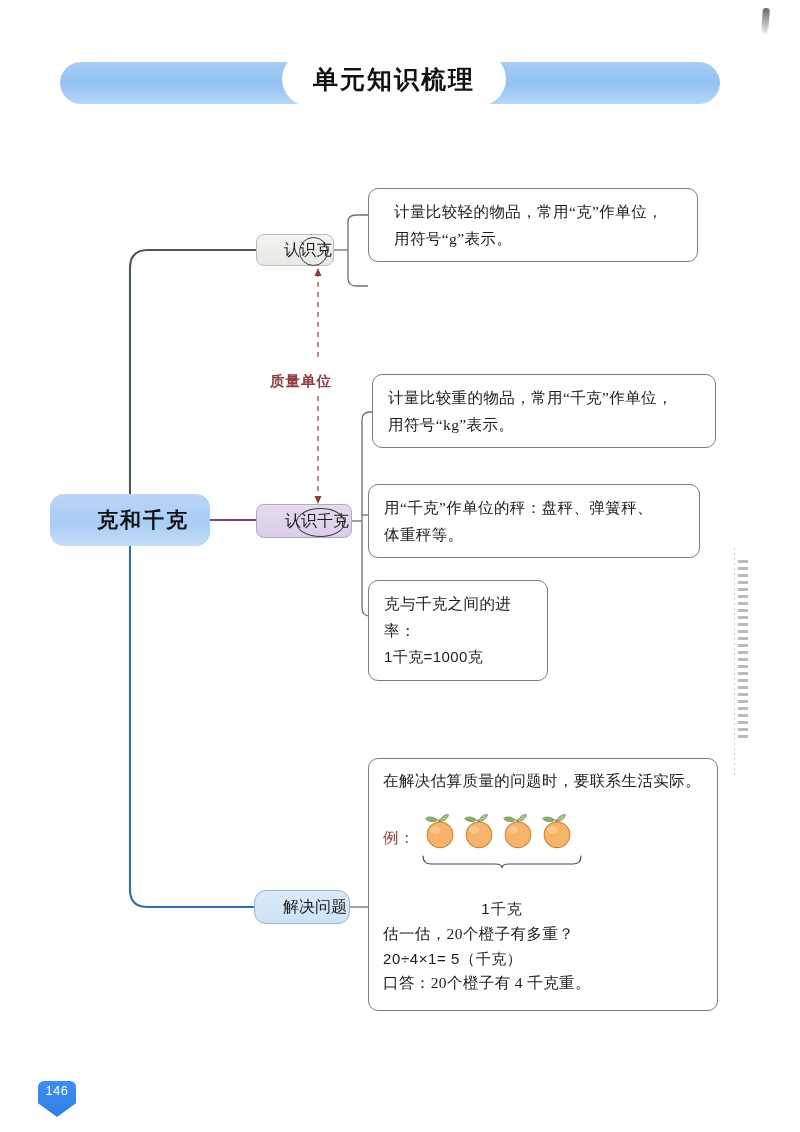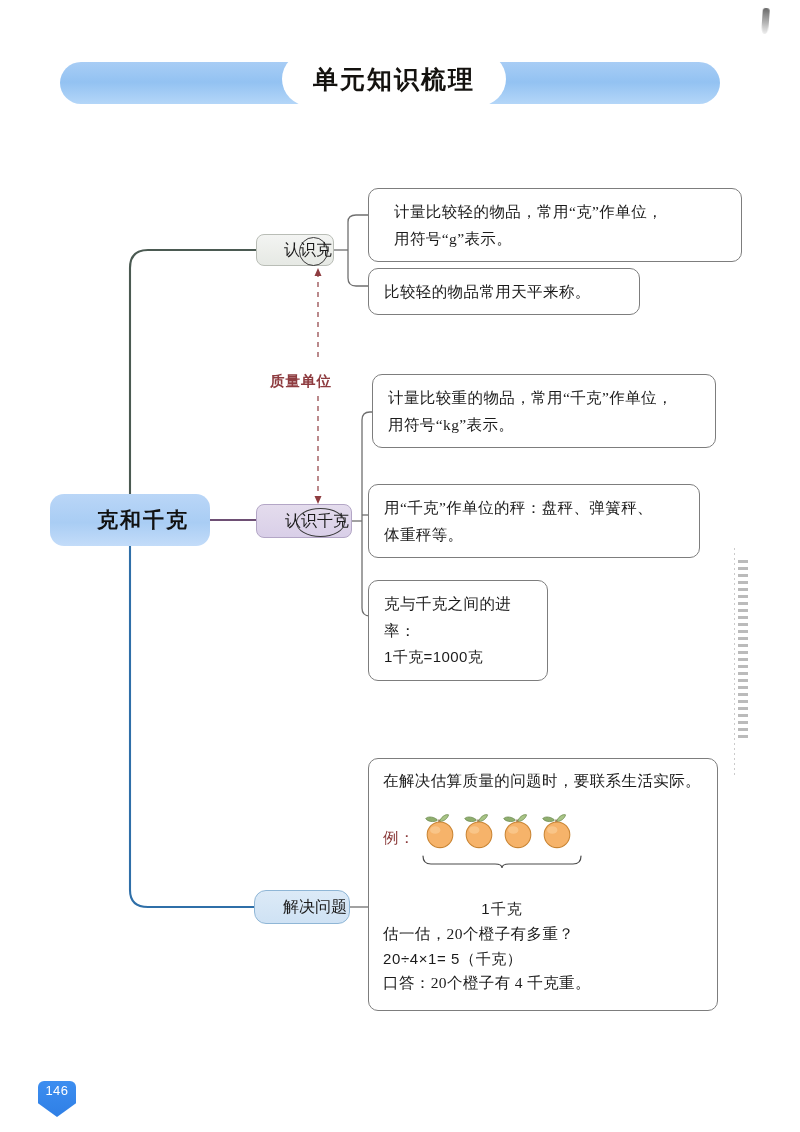--- a/index.html
+++ b/index.html
@@ -146,21 +146,21 @@
     background: #ffffff;
     padding: 9px 13px 9px 15px;
     font-family: "Liberation Serif", "DejaVu Serif", serif;
     font-size: 15.5px;
     color: #1b1b1b;
     line-height: 1.75;
     letter-spacing: 0.4px;
   }
   .cbox p { margin: 0; }
 
-  #box-g1 { left: 368px; top: 188px; width: 374px; padding-left: 25px; }
+  #box-g1 { left: 368px; top: 188px; width: 330px; padding-left: 25px; }
   #box-g2 { left: 368px; top: 268px; width: 272px; }
   #box-k1 { left: 372px; top: 374px; width: 344px; }
   #box-k2 { left: 368px; top: 484px; width: 332px; }
   #box-k3 { left: 368px; top: 580px; width: 180px; }
   #box-solve {
     left: 368px;
     top: 758px;
     width: 350px;
     height: 253px;
     padding: 10px 12px 22px 14px;
@@ -330,23 +330,20 @@
   <div class="node" id="node-gram">
     <span class="node-label">认识克</span>
     <span class="ring" id="ring-gram"></span>
   </div>
 
   <div class="cbox" id="box-g1">
     <p>计量比较轻的物品，常用“克”作单位，</p>
     <p>用符号“g”表示。</p>
   </div>
 
-  <div class="cbox" id="box-g2">
-    <p>比较轻的物品常用天平来称。</p>
-  </div>
 
   <div id="mass-unit-label">质量单位</div>
 
   <div class="node" id="node-kg">
     <span class="node-label">认识千克</span>
     <span class="ring" id="ring-kg"></span>
   </div>
 
   <div class="cbox" id="box-k1">
     <p>计量比较重的物品，常用“千克”作单位，</p>

